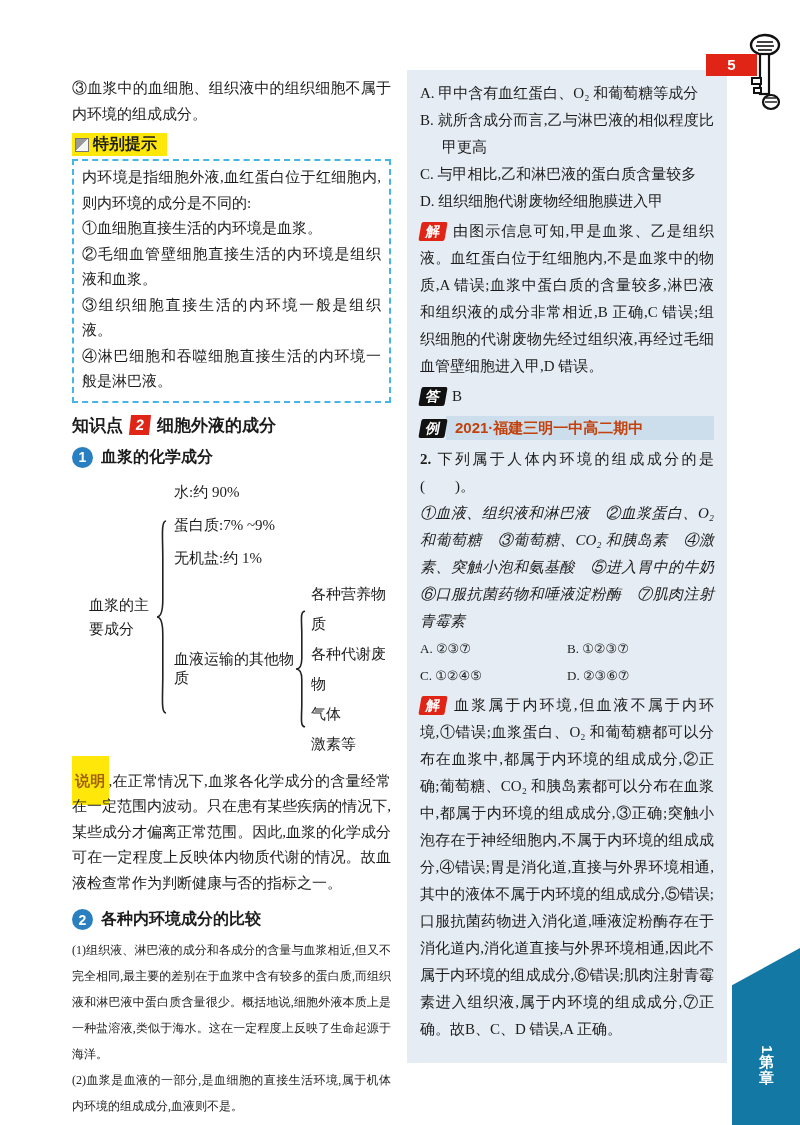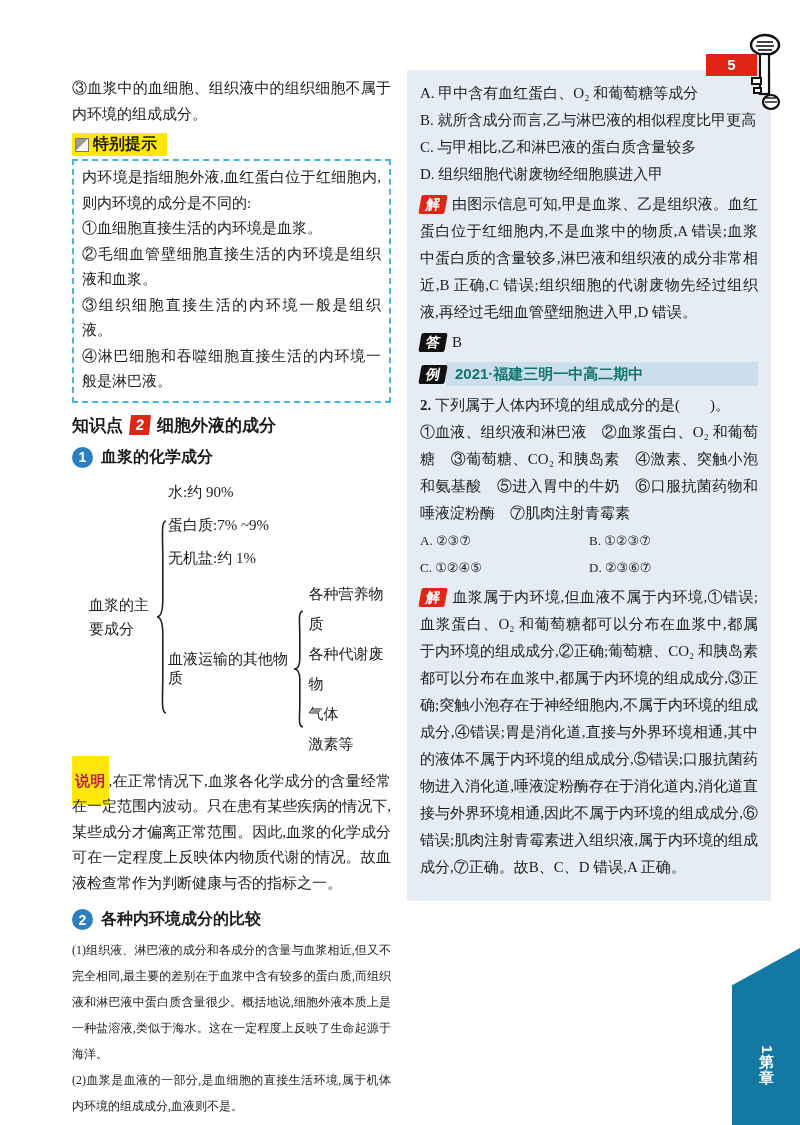--- a/index.html
+++ b/index.html
@@ -25,21 +25,21 @@
     clip-path:polygon(0 21%, 100% 0, 100% 100%, 0 100%);
     z-index:3;
   }
   .chapter-tab span {
     position:absolute; left:50%; top:58%; transform:translate(-50%,-50%);
     writing-mode:vertical-rl; color:#fff; font-family:"Liberation Sans",sans-serif;
     font-weight:bold; font-size:15px; letter-spacing:3px;
   }
   
   .col-left  { position:absolute; left:72px;  top:76px; width:319px; }
-  .col-right { position:absolute; left:407px; top:70px; width:364px;
+  .col-right { position:absolute; left:407px; top:70px; width:320px;
                background:#e5ecf3; padding:10px 13px 20px 13px; }
   p.body { font-size:12px; line-height:26px; text-align:justify; }
   .kai   { font-size:15px; line-height:25.5px; text-align:justify; }
   
   .tip-head {
     display:inline-flex; align-items:center; gap:4px;
     background:#ffe70a; padding:1px 10px 1px 3px; margin-top:6px;
     font-family:"Liberation Sans",sans-serif; font-weight:bold; font-size:16px;text-align:right;
   }
   .tip-diamond {
@@ -59,45 +59,45 @@
             transform:skewX(-6deg); }
   .sec-head { margin-top:10px; font-family:"Liberation Sans",sans-serif;
               font-weight:bold; font-size:16px; display:flex; align-items:center; gap:8px; }
   .circle-num { display:inline-flex; width:21px; height:21px; border-radius:50%;
                 background:#2a7fc0; color:#fff; font-size:14px; font-weight:bold;
                 align-items:center; justify-content:center; flex:0 0 auto; }
   
   .diagram { margin-top:8px; display:flex; align-items:center; font-size:15px; }
   .diag-root { width:66px; line-height:24px; text-align:left; flex:0 0 auto;margin-left:17px; }
   .brace { flex:0 0 auto; width:13px; }
-  .diag-items { display:flex; flex-direction:column; justify-content:center; margin-left:0; }
+  .diag-items { display:flex; flex-direction:column; justify-content:center; margin-left:6px; }
   .diag-items > div.simple { line-height:33px; }
   .diag-sub { display:flex; align-items:center; margin-top:4px; }
   .diag-sub-items { margin-left:4px; }
   .diag-sub-items > div { line-height:30px; }
   
   .note { margin-top:9px; }
-  .note-label { background:#ffe70a; color:#be185d; font-weight:bold;
+  .note-label { background:#ffe70a; color:#a16207; font-weight:bold;
                 font-family:"Liberation Sans",sans-serif; padding:16px 3px; font-size:15px; }
   
   .option { font-size:15px; line-height:27px; padding-left:22px; text-indent:-22px; text-align:justify; }
   .sol { margin-top:3px; font-size:15px; line-height:27px; text-align:justify; }
   .lab { display:inline-block; color:#fff; font-family:"Liberation Sans",sans-serif;
          font-weight:bold; font-size:14px; line-height:19px; padding:0 6px;
          transform:skewX(-10deg); border-radius:2px; margin-right:6px; }
   .lab-red  { background:#e02517; }
   .lab-black{ background:#111; }
   .answer-row { margin-top:4px; font-size:15px; line-height:24px; }
   .example-row { margin-top:8px; display:flex; align-items:center; }
   .example-strip { flex:1; background:#ccdeec; font-family:"Liberation Sans",sans-serif;
-                   font-weight:bold; font-size:15px; color:#0f766e; line-height:24px;
+                   font-weight:bold; font-size:15px; color:#c2410c; line-height:24px;
                    padding-left:9px; }
   .qnum { font-weight:bold; }
   .q-stem { margin-top:6px; font-size:15px; line-height:27px; text-align:justify; }
-  .q-items { font-size:15px; line-height:27px; text-align:justify; }
+  .q-items { font-size:15px; line-height:27px; text-align:justify;font-style:italic; }
   .opt-grid { display:grid; grid-template-columns:1fr 1fr; font-size:13px; line-height:27px; }
 </style>
 </head>
 <body>
 
 <svg class="key-icon" viewBox="0 0 46 84">
   <ellipse cx="25" cy="13" rx="14" ry="10" fill="#fff" stroke="#111" stroke-width="2.4"></ellipse>
   <line x1="17" y1="10" x2="33" y2="10" stroke="#111" stroke-width="1.6"></line>
   <line x1="16" y1="14" x2="34" y2="14" stroke="#111" stroke-width="1.6"></line>
   <line x1="18" y1="18" x2="32" y2="18" stroke="#111" stroke-width="1.6"></line>

